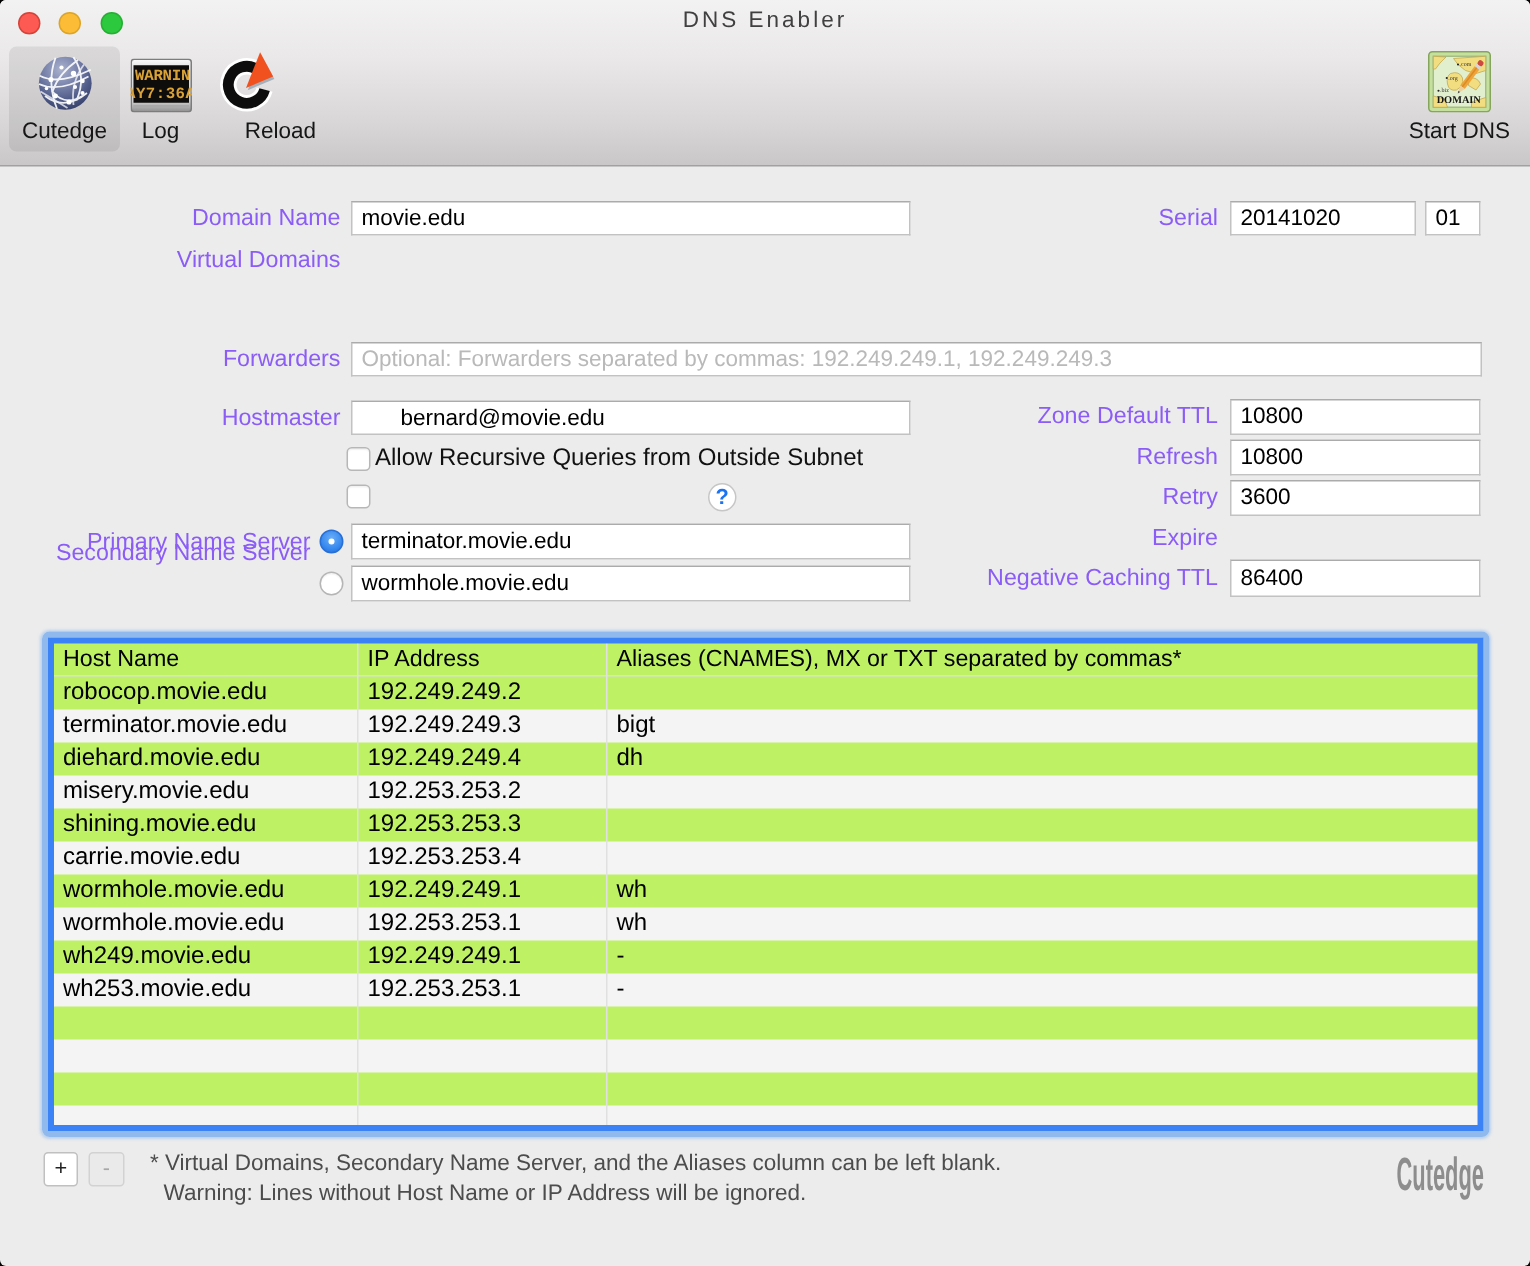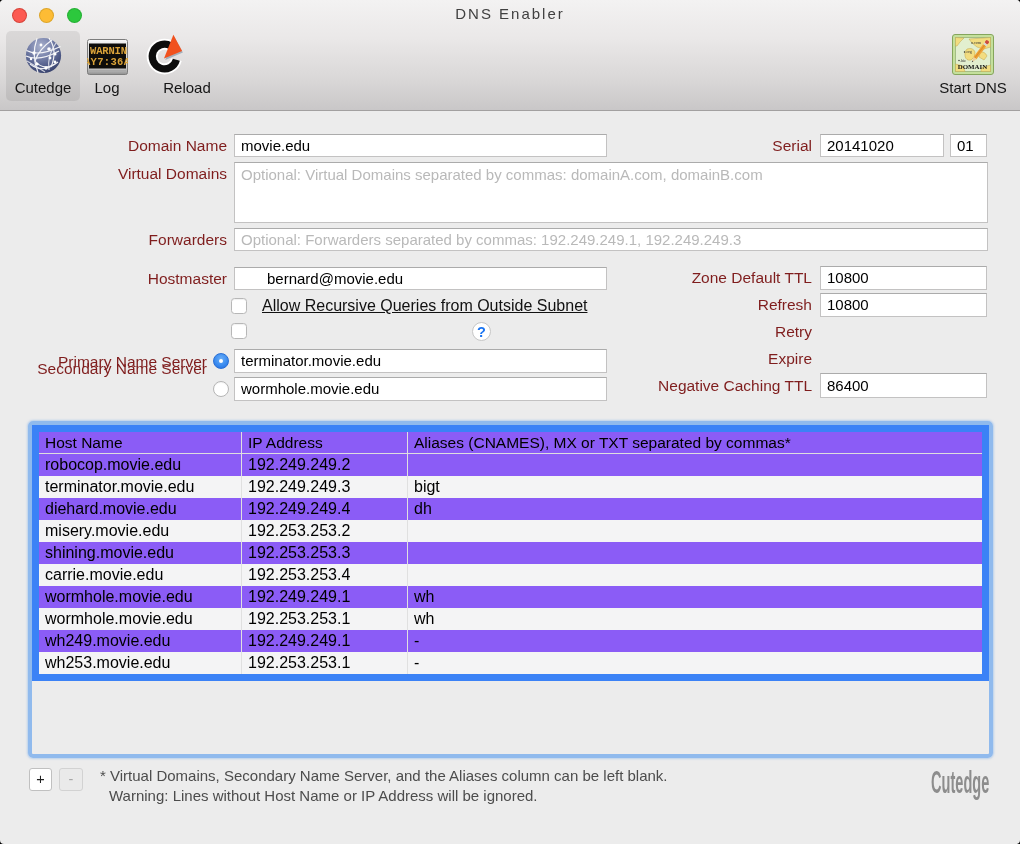--- a/index.html
+++ b/index.html
@@ -6,29 +6,29 @@
 *{box-sizing:border-box;}
 body{font-family:"Liberation Sans", sans-serif;}
 #win{position:relative;width:1020px;height:844px;background:#ececec;border-radius:4px;overflow:hidden;}
 #toolbar{position:absolute;left:0;top:0;width:1020px;height:111px;
  background:linear-gradient(180deg,#f3f2f2 0%,#eae8e8 35%,#d8d6d6 75%,#c9c7c8 100%);
  border-bottom:1px solid #a2a0a0;}
 .tl{position:absolute;top:8px;width:15px;height:15px;border-radius:50%;}
 #title{position:absolute;left:0;top:5px;width:1020px;text-align:center;font-size:15px;letter-spacing:2px;color:#404040;}
 #selbtn{position:absolute;left:6px;top:31px;width:74px;height:70px;border-radius:5px;background:rgba(0,0,0,0.075);}
 .tblab{position:absolute;top:79px;height:17px;line-height:17px;font-size:15px;color:#161616;text-align:center;}
-.lbl{position:absolute;height:19px;line-height:19px;font-size:15.5px;color:#7f1d1d;white-space:nowrap;}
+.lbl{position:absolute;height:19px;line-height:19px;font-size:15.5px;color:#8b5cf6;white-space:nowrap;}
 .fld{position:absolute;background:#fff;border:1px solid #c3c2c2;border-top-color:#ababab;font-size:15px;color:#000;padding-left:6px;white-space:nowrap;overflow:hidden;}
 .ph{color:#b9b9b9;}
 .cb{position:absolute;width:16px;height:16px;background:#fff;border:1px solid #b7b7b7;border-radius:3.5px;box-shadow:inset 0 1px 1px rgba(0,0,0,0.06);}
 .radio{position:absolute;width:16px;height:16px;border-radius:50%;}
 .cblab{position:absolute;height:20px;line-height:20px;font-size:16px;color:#111;}
 #help{position:absolute;left:472px;top:322px;width:19px;height:19px;border-radius:50%;background:#fff;border:1px solid #c6c6c6;text-align:center;line-height:18px;font-size:14.5px;font-weight:bold;color:#1a74f2;}
 #ring{position:absolute;left:28px;top:421px;width:965px;height:337px;border:4px solid #90baed;border-radius:5px;box-shadow:0 0 2px 1px rgba(144,186,237,0.55);}
-#tbl{position:absolute;left:0;top:0;width:957px;height:256px;background:#8b5cf6;border:7px solid #3b82f6;overflow:hidden;}
+#tbl{position:absolute;left:0;top:0;width:957px;height:329px;background:#bef264;border:4px solid #3b82f6;overflow:hidden;}
 .trow{position:relative;width:100%;height:22px;line-height:22px;font-size:16px;color:#000;}
 .trow.h{font-size:15.5px;border-bottom:1px solid #dedede;height:22px;line-height:21px;}
 .trow.g{background:#f4f4f5;}
 .c1{position:absolute;left:6px;top:0;}
 .c2{position:absolute;left:209px;top:0;}
 .c3{position:absolute;left:375px;top:0;}
 #vl1,#vl2{position:absolute;top:0;bottom:0;width:1px;background:#e0e0e0;}
 .pm{position:absolute;top:768px;height:23px;text-align:center;border-radius:3px;}
 #foot{position:absolute;left:100px;top:766px;font-size:15.5px;color:#4c4c4c;line-height:20px;}
 #cutedge{position:absolute;left:931px;top:765px;width:130px;height:32px;font-size:31px;font-weight:bold;color:#8d8d8d;transform:scaleX(0.47);transform-origin:0 0;letter-spacing:0px;}
@@ -145,32 +145,32 @@
  <div class="lbl" style="right:208px;top:136px;">Serial</div>
  <div class="lbl" style="right:208px;top:268px;">Zone Default TTL</div>
  <div class="lbl" style="right:208px;top:295px;">Refresh</div>
  <div class="lbl" style="right:208px;top:322px;">Retry</div>
  <div class="lbl" style="right:208px;top:349px;">Expire</div>
  <div class="lbl" style="right:208px;top:376px;">Negative Caching TTL</div>
 
  <div class="fld" style="left:234px;top:134px;width:373px;height:23px;line-height:21px;">movie.edu</div>
  <div class="fld" style="left:820px;top:134px;width:124px;height:23px;line-height:21px;">20141020</div>
  <div class="fld" style="left:950px;top:134px;width:37px;height:23px;line-height:21px;">01</div>
- <div class="fld ph" style="left:234px;top:162px;width:754px;height:61px;line-height:22px;padding-top:1px;">Optional: Virtual Domains separated by commas: domainA.com, domainB.com</div>
  <div class="fld ph" style="left:234px;top:228px;width:754px;height:23px;line-height:21px;">Optional: Forwarders separated by commas: 192.249.249.1, 192.249.249.3</div>
  <div class="fld" style="left:234px;top:267px;width:373px;height:23px;line-height:21px;padding-left:32px;">bernard@movie.edu</div>
  <div class="fld" style="left:234px;top:349px;width:373px;height:24px;line-height:22px;">terminator.movie.edu</div>
  <div class="fld" style="left:234px;top:377px;width:373px;height:24px;line-height:22px;">wormhole.movie.edu</div>
  <div class="fld" style="left:820px;top:266px;width:167px;height:24px;line-height:22px;">10800</div>
  <div class="fld" style="left:820px;top:293px;width:167px;height:24px;line-height:22px;">10800</div>
+ <div class="fld" style="left:820px;top:320px;width:167px;height:24px;line-height:22px;">3600</div>
  <div class="fld" style="left:820px;top:373px;width:167px;height:25px;line-height:23px;">86400</div>
 
  <div class="cb" style="left:231px;top:298px;"></div>
  <div class="cb" style="left:231px;top:323px;"></div>
- <div class="cblab" style="left:262px;top:296px;text-decoration:underline;">Allow Recursive Queries from Outside Subnet</div>
+ <div class="cblab" style="left:250px;top:296px;">Allow Recursive Queries from Outside Subnet</div>
  <div id="help">?</div>
  <div class="radio" style="left:213px;top:353px;background:radial-gradient(circle at 50% 35%,#6aaef7 0%,#3c8df0 55%,#1f6be0 100%);border:1px solid #2a6fd4;">
    <div style="position:absolute;left:5px;top:5px;width:4px;height:4px;border-radius:50%;background:#fff;"></div>
  </div>
  <div class="radio" style="left:213px;top:381px;background:#fff;border:1px solid #b5b5b5;box-shadow:inset 0 1px 1px rgba(0,0,0,0.05);"></div>
 
  <div id="ring">
       <div id="tbl">
   <div class="trow h">
           <span class="c1">Host Name</span>

